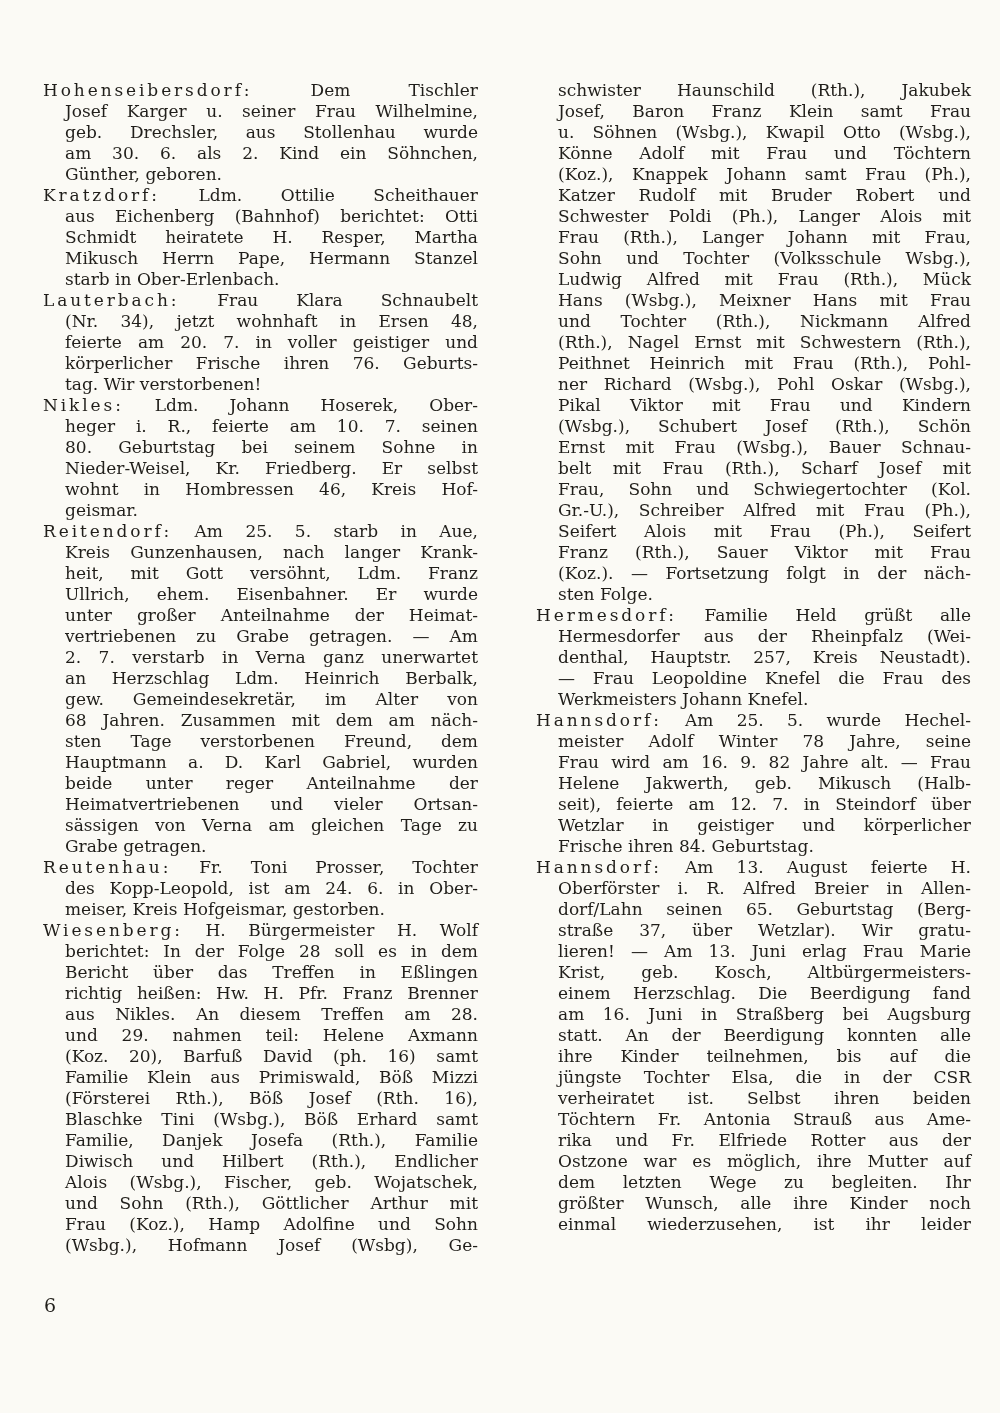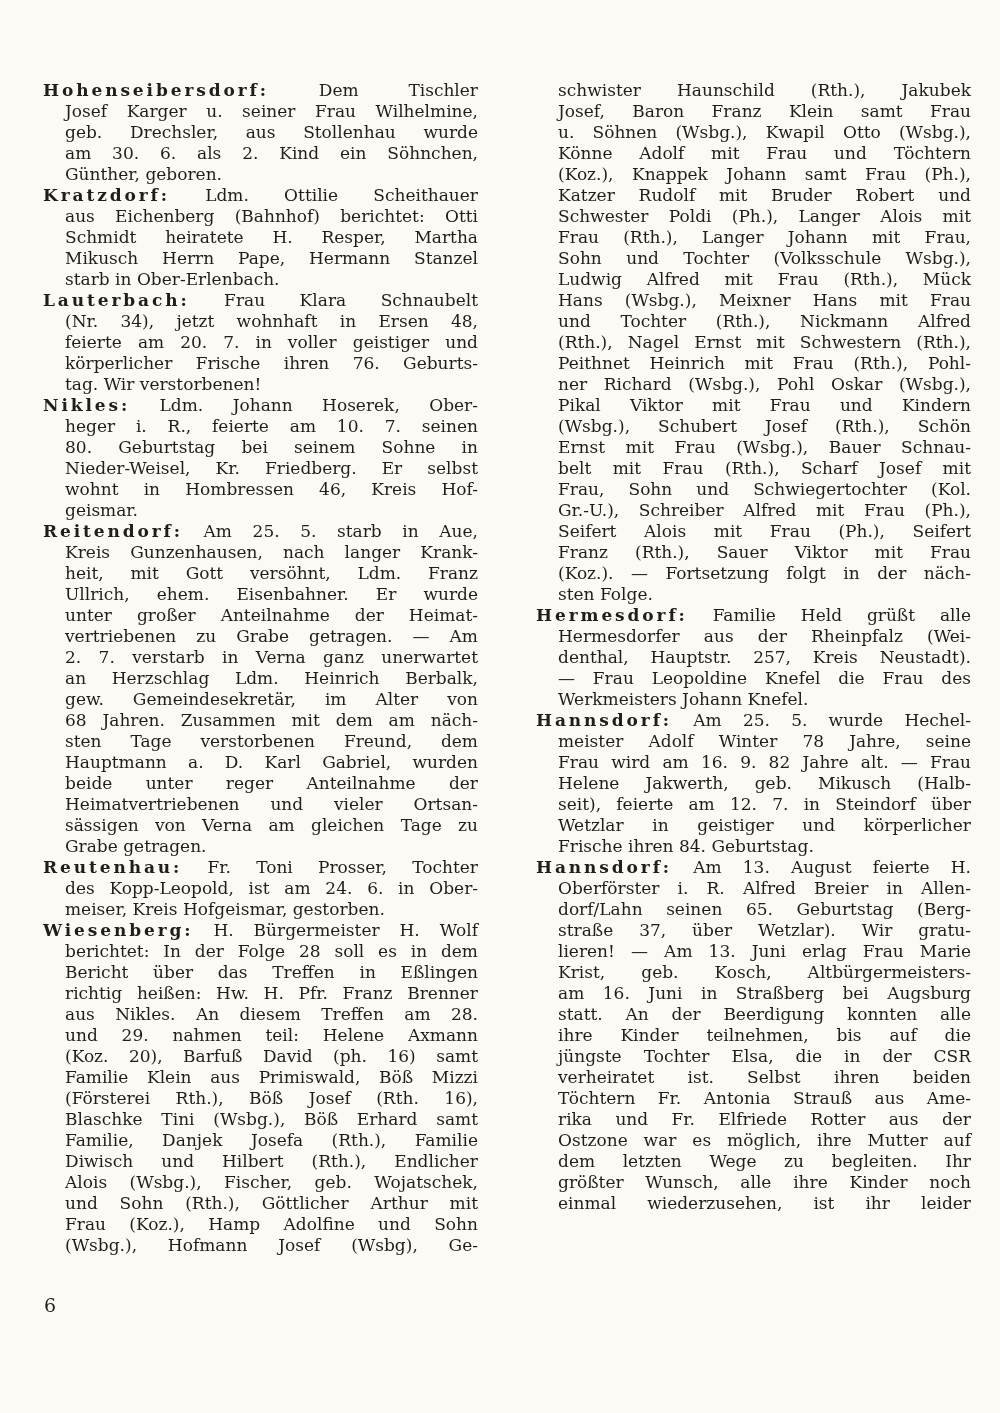--- a/index.html
+++ b/index.html
@@ -25,21 +25,21 @@
   #col-left  { left: 43px; }
   #col-right { left: 536px; }
   .entry + .entry { margin-top: 0; }
   .line {
     text-align: justify;
     text-align-last: justify;
     padding-left: 22px;
   }
   .line.first { padding-left: 0; }
   .line.last  { text-align-last: left; }
-  .head { letter-spacing: 0.17em; font-weight: bold; }
+  .head { letter-spacing: 0.17em; }
   .pagenum {
     position: absolute;
     left: 44px; top: 1294px;
     font-size: 19px;
   }
 </style>
 </head>
 <body>
 
 <div class="page">
@@ -159,20 +159,21 @@
         <div class="line">Wetzlar in geistiger und körperlicher</div>
         <div class="line last">Frische ihren 84. Geburtstag.</div>
       </div>
       <div class="entry">
         <div class="line first"><span class="head">Hannsdorf:</span> Am 13. August feierte H.</div>
         <div class="line">Oberförster i. R. Alfred Breier in Allen-</div>
         <div class="line">dorf/Lahn seinen 65. Geburtstag (Berg-</div>
         <div class="line">straße 37, über Wetzlar). Wir gratu-</div>
         <div class="line">lieren! — Am 13. Juni erlag Frau Marie</div>
         <div class="line">Krist, geb. Kosch, Altbürgermeisters-</div>
+        <div class="line">einem Herzschlag. Die Beerdigung fand</div>
         <div class="line">am 16. Juni in Straßberg bei Augsburg</div>
         <div class="line">statt. An der Beerdigung konnten alle</div>
         <div class="line">ihre Kinder teilnehmen, bis auf die</div>
         <div class="line">jüngste Tochter Elsa, die in der CSR</div>
         <div class="line">verheiratet ist. Selbst ihren beiden</div>
         <div class="line">Töchtern Fr. Antonia Strauß aus Ame-</div>
         <div class="line">rika und Fr. Elfriede Rotter aus der</div>
         <div class="line">Ostzone war es möglich, ihre Mutter auf</div>
         <div class="line">dem letzten Wege zu begleiten. Ihr</div>
         <div class="line">größter Wunsch, alle ihre Kinder noch</div>

